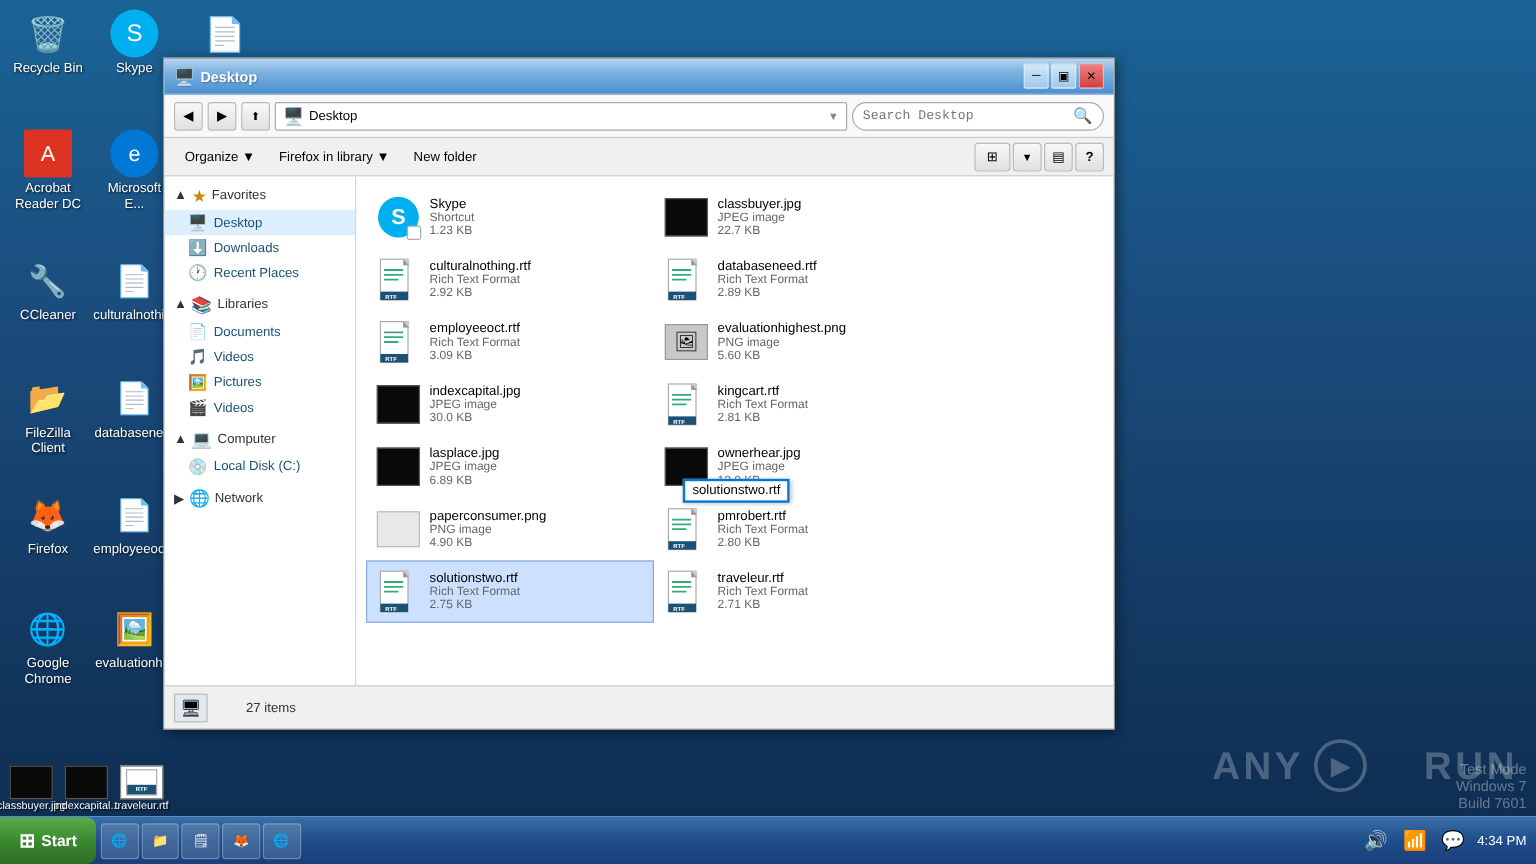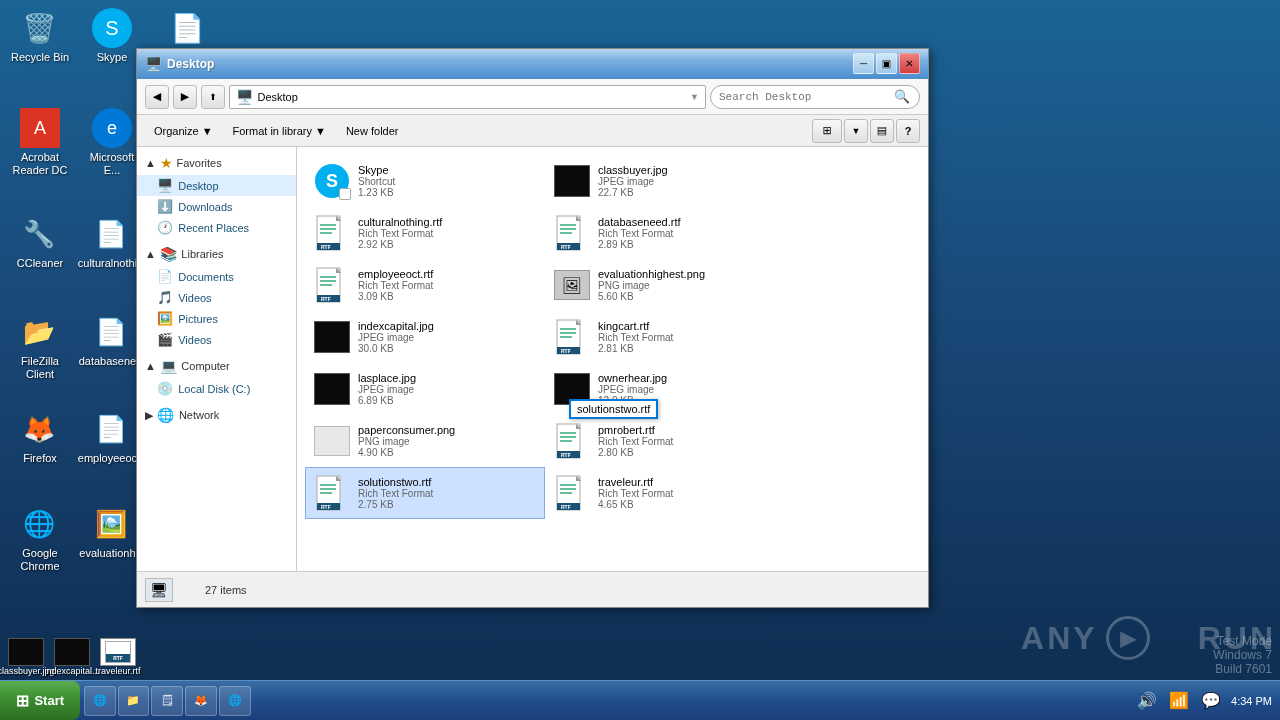--- a/index.html
+++ b/index.html
@@ -368,21 +368,21 @@
       flex: 1;
       position: relative;
       display: flex;
       flex-direction: column;
     }
 
     
     .anyrun-logo {
       position: absolute;
       bottom: 60px;
-      right: 4px;
+      right: 15px;
       color: rgba(255,255,255,0.3);
       font-size: 28px;
       font-weight: bold;
       letter-spacing: 2px;
       pointer-events: none;
       display: flex;
       align-items: center;
       gap: 8px;
     }
     .anyrun-info {
@@ -523,21 +523,21 @@
         <span style="color:#0078d7;font-size:13px;">🔍</span>
       </div>
     </div>
 
     <div class="toolbar">
       <button class="toolbar-btn">
         <span>Organize</span>
         <span>▼</span>
       </button>
       <button class="toolbar-btn">
-        <span>Format in library</span>
+        <span>Firefox in library</span>
         <span>▼</span>
       </button>
       <button class="toolbar-btn">
         <span>New folder</span>
       </button>
       <div class="toolbar-right">
         <button class="nav-btn" style="width:30px;">⊞</button>
         <button class="nav-btn" style="font-size:9px;">▼</button>
         <button class="nav-btn">▤</button>
         <button class="nav-btn" style="font-weight:bold;">?</button>
@@ -825,21 +825,21 @@
                 <rect x="1" y="28" width="23" height="7" fill="#1a5276"></rect>
                 <text x="5" y="34" font-size="5" fill="white" font-weight="bold">RTF</text>
                 <line x1="4" y1="10" x2="20" y2="10" stroke="#3a7" stroke-width="1.5"></line>
                 <line x1="4" y1="14" x2="20" y2="14" stroke="#3a7" stroke-width="1.5"></line>
                 <line x1="4" y1="18" x2="16" y2="18" stroke="#3a7" stroke-width="1.5"></line>
               </svg>
             </div>
             <div class="file-info">
               <div class="file-name">traveleur.rtf</div>
               <div class="file-type">Rich Text Format</div>
-              <div class="file-size">4.65 KB</div>
+              <div class="file-size">2.71 KB</div>
             </div>
           </div>
 
 
         </div>
 
         <div style="position:absolute;top:252px;left:272px;background:white;border:2px solid #0078d7;padding:2px 6px;font-size:11px;z-index:200;box-shadow:1px 1px 4px rgba(0,0,0,0.3);">
           <span>solutionstwo.rtf</span>
         </div>
       </div>

